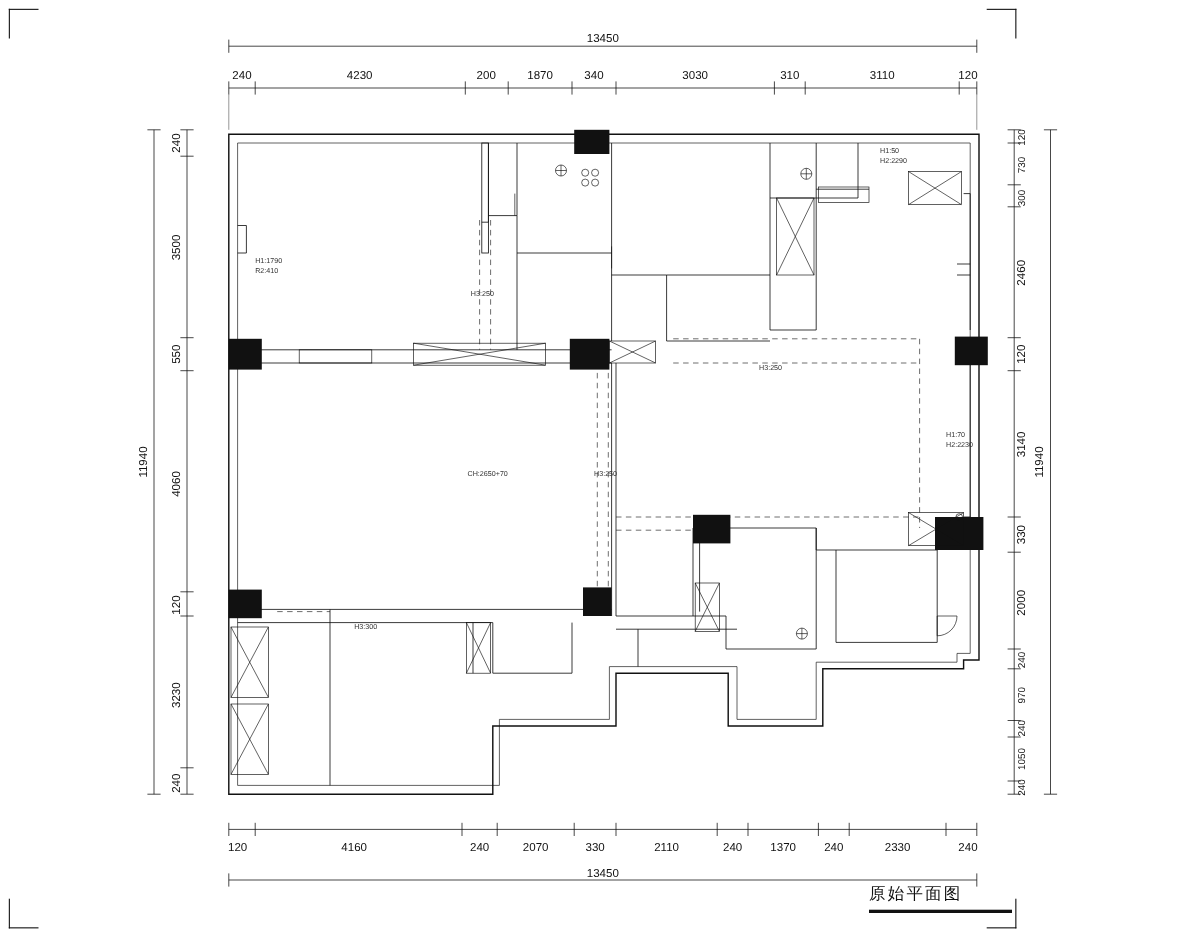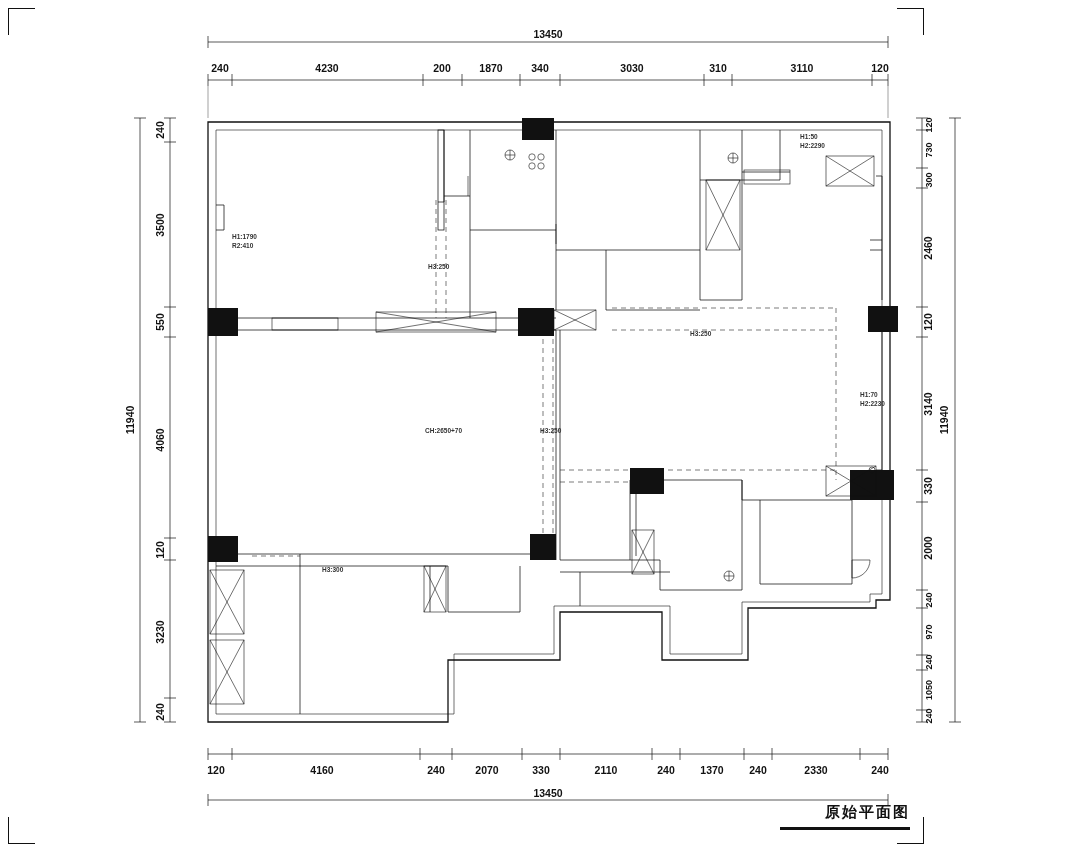--- a/index.html
+++ b/index.html
@@ -1,27 +1,27 @@
 <!DOCTYPE html>
 <html><head>
 <meta charset="utf-8">
 <style>
   html,body{margin:0;padding:0;background:#ffffff;}
   body{width:1080px;height:852px;font-family:"Liberation Sans",sans-serif;color:#111;overflow:hidden;}
-  #sheet{position:relative;width:932px;height:852px;font-weight:bold;}
+  #sheet{position:relative;width:932px;height:852px;}
   .corner{position:absolute;width:26px;height:26px;}
   .corner.tl{border-left:1.5px solid #111;border-top:1.5px solid #111;left:8px;top:8px;}
   .corner.tr{border-right:1.5px solid #111;border-top:1.5px solid #111;right:8px;top:8px;}
   .corner.bl{border-left:1.5px solid #111;border-bottom:1.5px solid #111;left:8px;bottom:8px;}
   .corner.br{border-right:1.5px solid #111;border-bottom:1.5px solid #111;right:8px;bottom:8px;}
   svg#plan{position:absolute;left:0;top:0;width:1080px;height:852px;}
   .dimtxt{font-size:10.5px;fill:#111;font-family:"Liberation Sans",sans-serif;}
   .dimtxt.sm{font-size:9px;}
   .roomtxt{font-size:6.5px;fill:#333;font-family:"Liberation Sans",sans-serif;}
-  .title-block{position:absolute;right:22px;bottom:22px;text-align:right;width:130px;}
+  .title-block{position:absolute;right:12px;bottom:22px;text-align:left;width:130px;}
   .title-block .t{font-size:15px;letter-spacing:2px;color:#111;font-family:"Liberation Sans",sans-serif;}
   .title-block .rule{margin-top:5px;height:3px;background:#111;width:100%;}
 </style>
 </head>
 <body>
 
 <div id="sheet">
   <div class="corner tl"></div>
   <div class="corner tr"></div>
   <div class="corner bl"></div>

